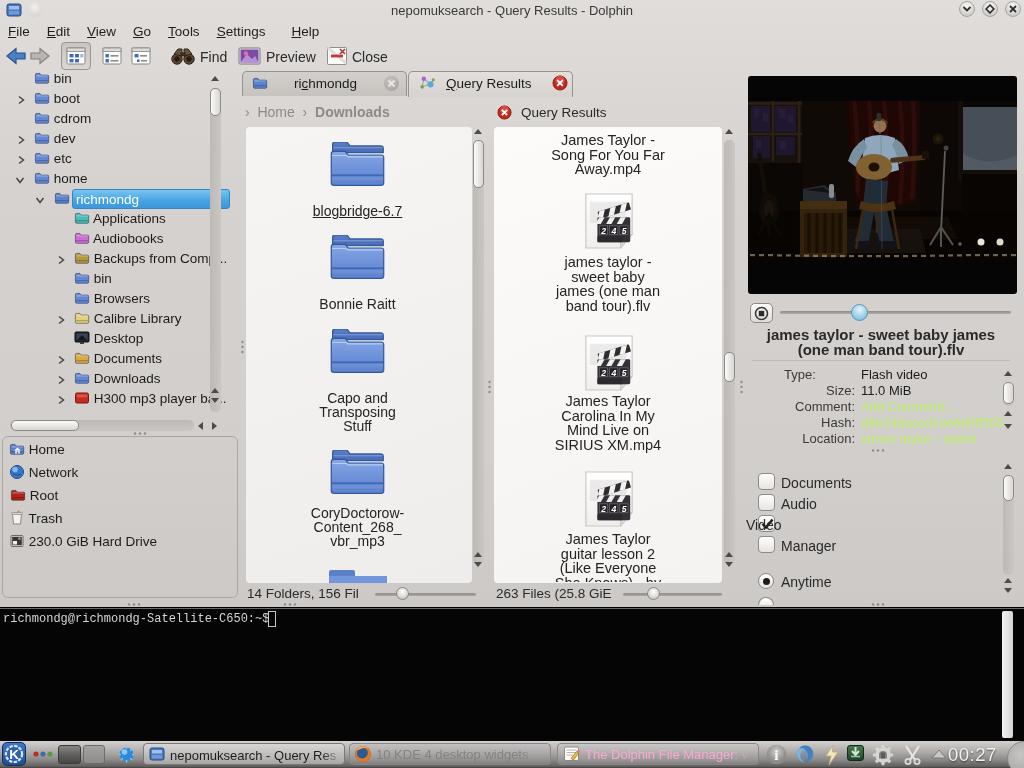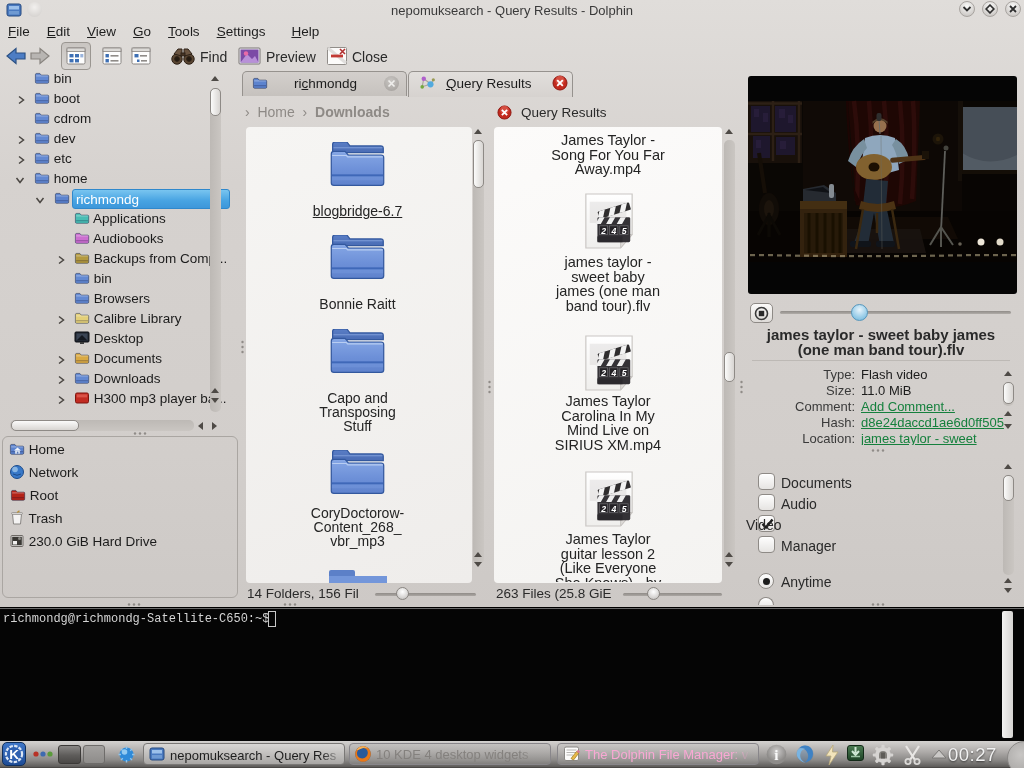--- a/index.html
+++ b/index.html
@@ -1,21 +1,21 @@
 <!DOCTYPE html>
 <html><head><meta charset="utf-8"><style>
 *{margin:0;padding:0;box-sizing:border-box}
 html,body{width:1024px;height:768px;overflow:hidden}
 body{font-family:"Liberation Sans",sans-serif;font-size:13px;color:#1c1c1c;background:#000;position:relative}
 .a{position:absolute}
 #win{left:0;top:0;width:1024px;height:607px;background:linear-gradient(#e0ddda,#d6d2cf 30%,#d2cecb 75%,#cdc9c6);}
 #term{left:0;top:608px;width:1024px;height:133px;background:#050505;border-top:1px solid #6a6a6a}
 #bar{left:0;top:741px;width:1024px;height:27px;background:linear-gradient(#d4d2d0,#aeaba9 40%,#8c8a88 70%,#5f5d5b 95%,#3e3c3a)}
 u{text-decoration:underline}
-.link{color:#15803d;text-decoration:underline}
+.link{color:#bef264;}
 .vtrack{width:11px;border-radius:5px;background:linear-gradient(90deg,#bdb9b5,#cac6c2)}
 .vhandle{width:11px;border-radius:5px;background:linear-gradient(90deg,#fbfbfa,#d8d5d2);border:1px solid #8e8a86}
 .arr{width:0;height:0;position:absolute}
 .arr.up{border-left:4px solid transparent;border-right:4px solid transparent;border-bottom:5px solid #4e4a46}
 .arr.dn{border-left:4px solid transparent;border-right:4px solid transparent;border-top:5px solid #4e4a46}
 .arr.lf{border-top:4px solid transparent;border-bottom:4px solid transparent;border-right:5px solid #4e4a46}
 .arr.rt{border-top:4px solid transparent;border-bottom:4px solid transparent;border-left:5px solid #4e4a46}
 .row{position:absolute;height:20px;line-height:20px;white-space:nowrap;font-size:13.5px}
 .row svg{vertical-align:-3px}
 .cell{position:absolute;text-align:center;color:#242424;font-size:14px;line-height:14px}
@@ -512,21 +512,21 @@
 <div class="a" style="left:750px;top:303px;width:23px;height:20px;border:1px solid #8e8a86;border-radius:5px;background:linear-gradient(#fbfaf9,#dedbd8)"></div>
 <svg class="a" style="left:754px;top:306px" width="15" height="15">
     <circle cx="7.5" cy="7.5" r="6" fill="none" stroke="#3a3a3a" stroke-width="1.6"></circle>
     <rect x="4.8" y="4.8" width="5.4" height="5.4" fill="#2a2a2a"></rect>
   </svg>
 <div class="a" style="left:780px;top:311px;width:231px;height:3px;border-radius:2px;background:linear-gradient(#908c88,#b0aca8)"></div>
 <div class="a" style="left:851px;top:304px;width:17px;height:17px;border-radius:9px;background:radial-gradient(circle at 50% 32%,#e8f4fb,#9fd0ea 55%,#6fb4d8);border:1px solid #5596bc"></div>
 
 <div class="a" style="left:745px;top:328px;width:272px;text-align:center;font-weight:bold;font-size:15px;line-height:14.5px;color:#2a2a2a">james taylor - sweet baby james<br>(one man band tour).flv</div>
 <div class="a" style="left:752px;top:360px;width:258px;height:1px;background:#bdb9b5"></div>
-<div class="meta" style="left:745px;top:367px;width:110px;text-align:right;color:#3a3a3a">Type:</div>
+<div class="meta" style="left:745px;top:367px;width:110px;text-align:center;color:#3a3a3a">Type:</div>
 <div class="meta" style="left:861px;top:367px">Flash video</div>
 <div class="meta" style="left:745px;top:383px;width:110px;text-align:right;color:#3a3a3a">Size:</div>
 <div class="meta" style="left:861px;top:383px">11.0 MiB</div>
 <div class="meta" style="left:745px;top:399px;width:110px;text-align:right;color:#3a3a3a">Comment:</div>
 <div class="meta link" style="left:861px;top:399px">Add Comment...</div>
 <div class="meta" style="left:745px;top:415px;width:110px;text-align:right;color:#3a3a3a">Hash:</div>
 <div class="meta link" style="left:861px;top:415px">d8e24daccd1ae6d0ff505</div>
 <div class="meta" style="left:745px;top:431px;width:110px;text-align:right;color:#3a3a3a;height:14px;overflow:hidden">Location:</div>
 <div class="meta link" style="left:861px;top:431px;height:14px;overflow:hidden">james taylor - sweet</div>
 

